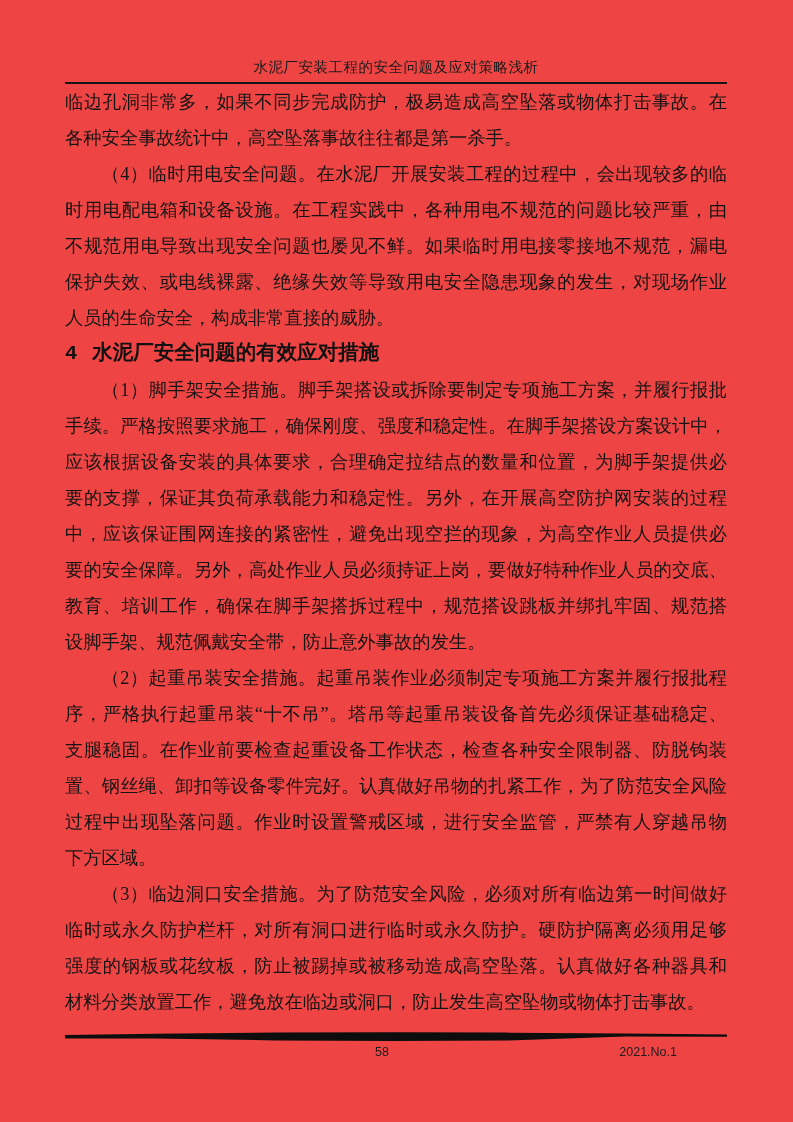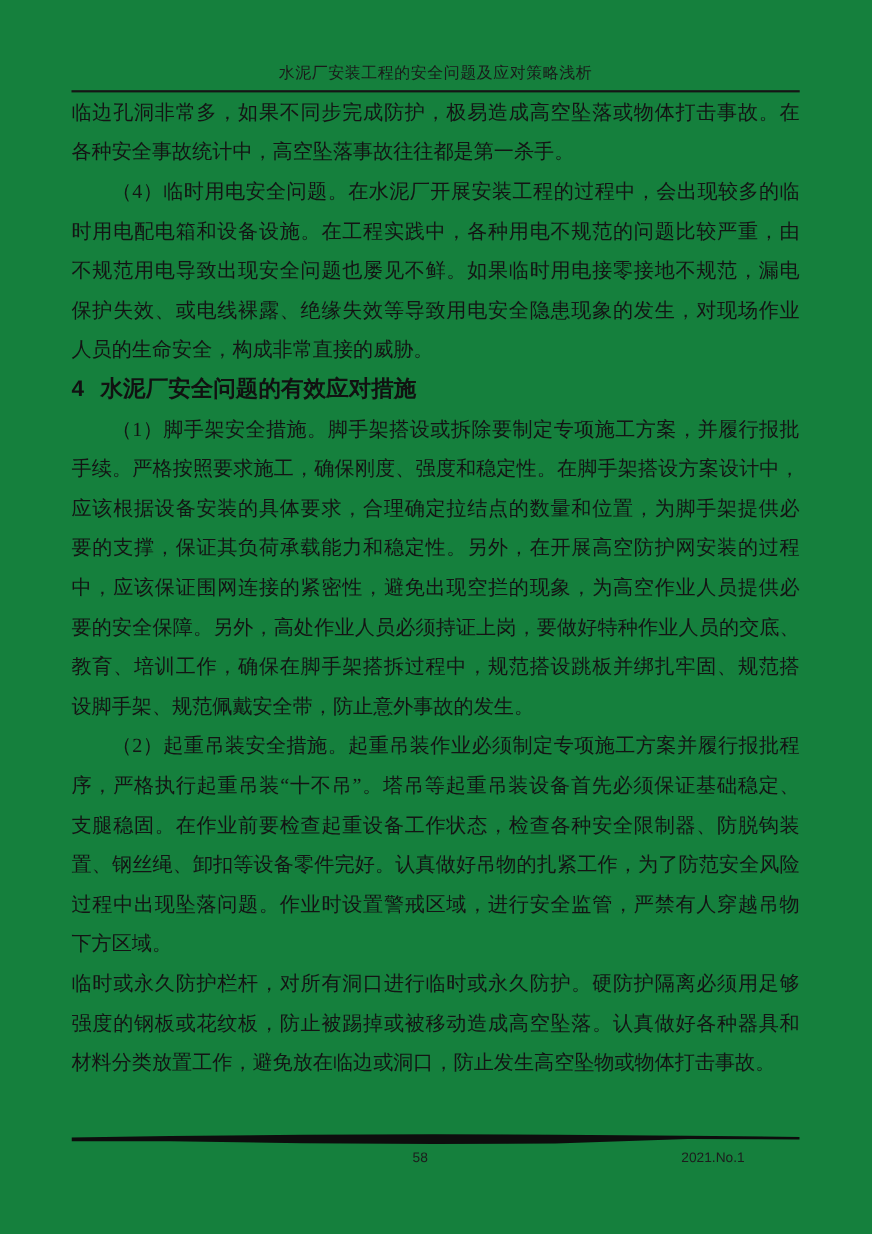--- a/index.html
+++ b/index.html
@@ -1,20 +1,20 @@
 <!DOCTYPE html>
 <html><head>
 <meta charset="utf-8">
 <style>
   html, body { margin: 0; padding: 0; background: #ffffff; }
   .page {
     position: relative;
     width: 793px;
     height: 1122px;
-    background: #15803d;
+    background: #ef4444;
     overflow: hidden;
     font-family: "Liberation Serif", serif;
     color: #161616;
   }
   .running-title {
     position: absolute;
     top: 57px;
     left: 65px;
     width: 662px;
     text-align: center;
@@ -49,21 +49,21 @@
     overflow: hidden;
   }
   .line.last {
     text-align-last: left;
     -moz-text-align-last: left;
   }
   .line.indent { text-indent: 2em; }
   .heading {
     height: 36px;
     line-height: 36px;
-    font-family: Liberation Sans, sans-serif;
+    font-family: Liberation Mono, monospace;
     font-weight: bold;
     font-size: 20.5px;
     color: #111111;
     white-space: nowrap;
   }
   .heading .h-num { display: inline-block; margin-right: 15px; }
   .footer-rule-wrap {
     position: absolute;
     top: 1030px;
     left: 65px;
@@ -128,20 +128,21 @@
       </div>
       <div class="para">
         <div class="line indent">（2）起重吊装安全措施。起重吊装作业必须制定专项施工方案并履行报批程</div>
         <div class="line">序，严格执行起重吊装“十不吊”。塔吊等起重吊装设备首先必须保证基础稳定、</div>
         <div class="line">支腿稳固。在作业前要检查起重设备工作状态，检查各种安全限制器、防脱钩装</div>
         <div class="line">置、钢丝绳、卸扣等设备零件完好。认真做好吊物的扎紧工作，为了防范安全风险</div>
         <div class="line">过程中出现坠落问题。作业时设置警戒区域，进行安全监管，严禁有人穿越吊物</div>
         <div class="line last">下方区域。</div>
       </div>
       <div class="para">
+        <div class="line indent">（3）临边洞口安全措施。为了防范安全风险，必须对所有临边第一时间做好</div>
         <div class="line">临时或永久防护栏杆，对所有洞口进行临时或永久防护。硬防护隔离必须用足够</div>
         <div class="line">强度的钢板或花纹板，防止被踢掉或被移动造成高空坠落。认真做好各种器具和</div>
         <div class="line last">材料分类放置工作，避免放在临边或洞口，防止发生高空坠物或物体打击事故。</div>
       </div>
     </div>
 
   <div class="footer-rule-wrap">
     <svg width="662" height="12" viewBox="0 0 662 12" xmlns="http://www.w3.org/2000/svg">
       <polygon fill="#0d0d0d" points="0,3 90,1.8 210,0.6 330,0.2 440,0.6 560,1.6 662,2.6 662,4.8 560,4.4 440,8.6 330,8.9 210,8.4 90,6.4 0,6.4"></polygon>
     </svg>

